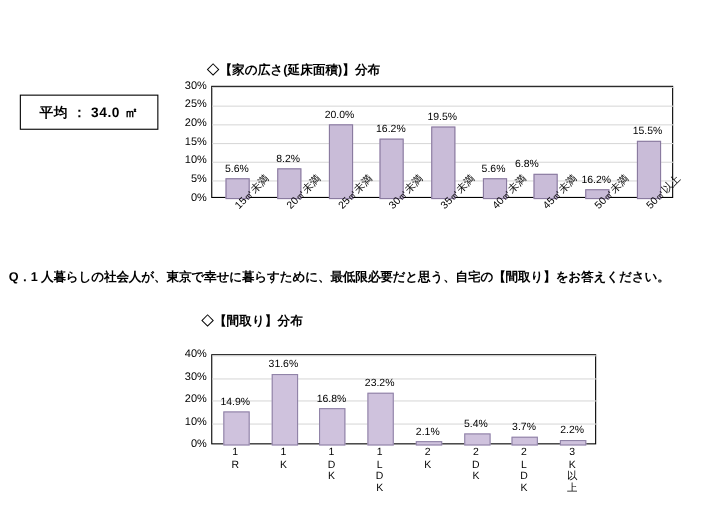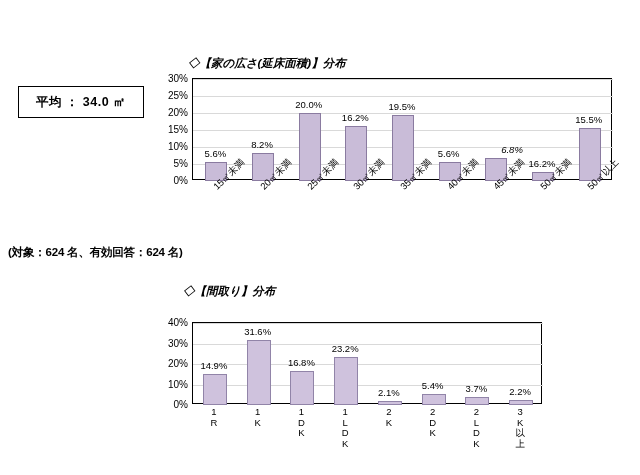--- a/index.html
+++ b/index.html
@@ -43,21 +43,20 @@
     align-items: center;
     justify-content: center;
     font-size: 12.5px;
     font-weight: bold;
     letter-spacing: 0.5px;
   }
   .chart-title {
     font-size: 11.5px;
     font-weight: bold;
     position: absolute;
-    font-style: italic;
   }
   .chart-wrap {
     position: absolute;
   }
   .plot {
     position: absolute;
     border: 1px solid #000;
     background: #ffffff;
     box-sizing: border-box;
   }
@@ -147,30 +146,30 @@
     <div class="dlabel" style="left: 112px; top: 67.12px;">8.2%</div>
     <div class="xlabel-rot" style="left: 108px; top: 112px;">20㎡未満</div>
     <div class="dlabel" style="left: 158.667px; top: 27px;">20.0%</div>
     <div class="xlabel-rot" style="left: 154.667px; top: 112px;">25㎡未満</div>
     <div class="dlabel" style="left: 205.333px; top: 39.92px;">16.2%</div>
     <div class="xlabel-rot" style="left: 201.333px; top: 112px;">30㎡未満</div>
     <div class="dlabel" style="left: 252px; top: 28.7px;">19.5%</div>
     <div class="xlabel-rot" style="left: 248px; top: 112px;">35㎡未満</div>
     <div class="dlabel" style="left: 298.667px; top: 75.96px;">5.6%</div>
     <div class="xlabel-rot" style="left: 294.667px; top: 112px;">40㎡未満</div>
-    <div class="dlabel" style="left: 362px; top: 71.88px; font-style: italic;">6.8%</div>
+    <div class="dlabel" style="left: 329px; top: 71.88px;">6.8%</div>
     <div class="xlabel-rot" style="left: 341.333px; top: 112px;">45㎡未満</div>
     <div class="dlabel" style="left: 392px; top: 86.16px;">16.2%</div>
     <div class="xlabel-rot" style="left: 388px; top: 112px;">50㎡未満</div>
     <div class="dlabel" style="left: 438.667px; top: 42.3px;">15.5%</div>
     <div class="xlabel-rot" style="left: 434.667px; top: 112px;">50㎡以上</div>
   </div>
 
 <div class="q-block" style="top:244px;">
-  <div class="q-sub">(対象：624 名、有効回答：624 名)</div>
+  <div class="q-line">Q．1 人暮らしの社会人が、東京で幸せに暮らすために、最低限必要だと思う、自宅の【間取り】をお答えください。</div>
 </div>
 
 <div class="chart-title" style="left:163px; top:284px;margin-left:20px;">◇【間取り】分布</div>
 <div class="chart-wrap" id="chart2" style="left:150px; top:316px; width:400px; height:130px;">
     <div class="plot" style="left: 42px; top: 6px; width: 350px; height: 82px;">
       <div class="gridline" style="left: 0px; top: 61.5px; width: 350px;"></div>
       <div class="gridline" style="left: 0px; top: 41px; width: 350px;"></div>
       <div class="gridline" style="left: 0px; top: 20.5px; width: 350px;"></div>
       <div class="gridline" style="left: 0px; top: 0px; width: 350px;"></div>
       <div class="bar c2" style="left: 9.875px; width: 24px; height: 30.545px; top: 51.455px;"></div>

